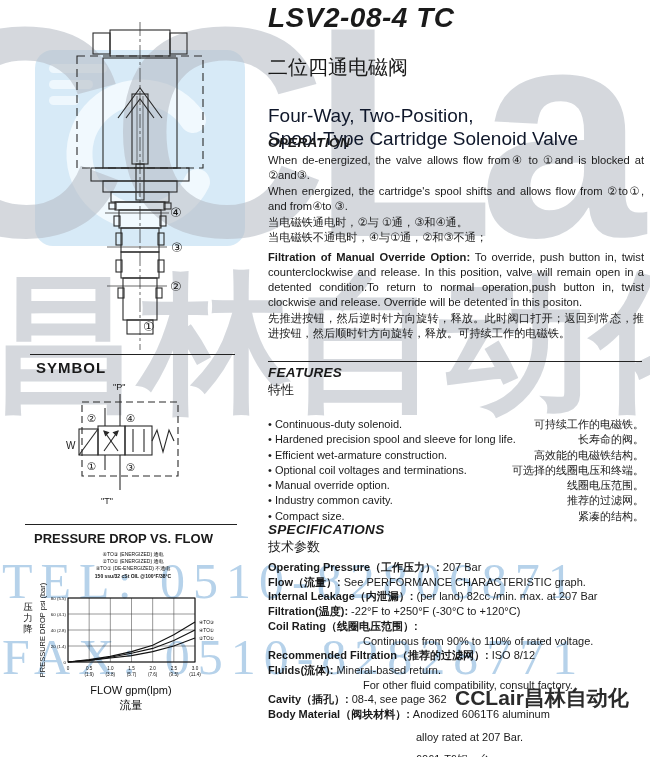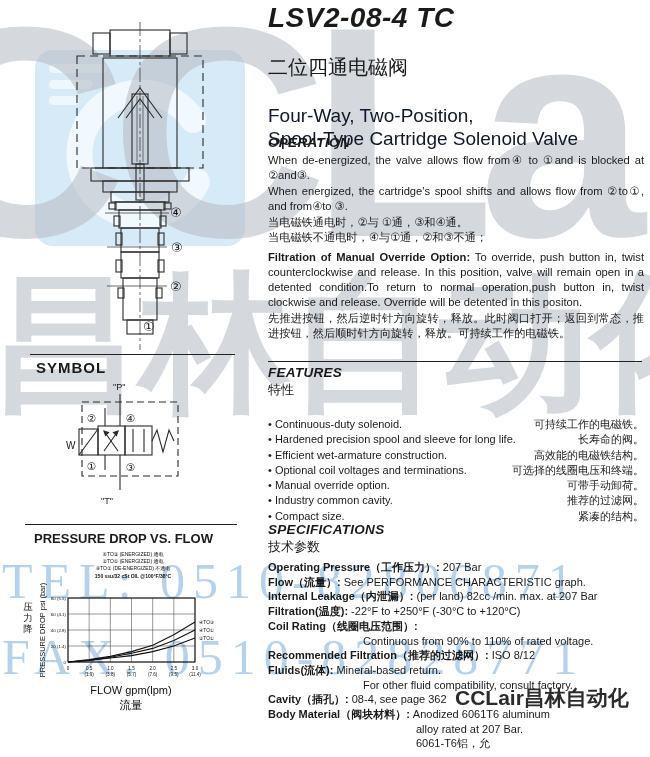--- a/index.html
+++ b/index.html
@@ -31,21 +31,21 @@
   #rc-operation p{margin:1px 0;text-align:justify;}
   #rc-features{left:268px;top:365px;width:376px;}
   #features-list{margin-top:19px;font-size:11px;}
   .feat-row{display:flex;justify-content:space-between;margin-bottom:3.2px;line-height:1.1;}
   .feat-en{white-space:nowrap;}
   .feat-zh{white-space:nowrap;}
   #rc-specs{left:268px;top:522px;width:378px;}
   #specs-list{margin-top:4px;font-size:11px;line-height:14.7px;}
   .spec-b{font-weight:700;}
   .ind1{padding-left:95px;}
-  .ind2{padding-left:148px;}
+  .ind2{padding-left:148px;margin-top:8px;}
   
   #drawing-svg{position:absolute;left:15px;top:16px;z-index:1;}
   #hr-left1{left:30px;top:354px;width:205px;}
   #symbol-heading{position:absolute;left:36px;top:359px;z-index:1;font-size:15px;font-weight:700;letter-spacing:1px;}
   #symbol-svg{position:absolute;left:25px;top:358px;z-index:1;}
   #hr-left2{left:25px;top:524px;width:212px;}
   #chart-heading{position:absolute;left:34px;top:531px;z-index:1;font-size:13px;font-weight:700;}
   #chart-svg{position:absolute;left:15px;top:548px;z-index:1;}
   #brand-bottom{position:absolute;left:455px;top:684px;z-index:3;font-size:21px;font-weight:700;color:#2b2b2b;white-space:nowrap;}
   svg text{font-family:"Liberation Sans","DejaVu Sans",sans-serif;}
@@ -240,21 +240,21 @@
         <div class="feat-row">
           <span class="feat-en">• Efficient wet-armature construction.</span>
           <span class="feat-zh">高效能的电磁铁结构。</span>
         </div>
         <div class="feat-row">
           <span class="feat-en">• Optional coil voltages and terminations.</span>
           <span class="feat-zh">可选择的线圈电压和终端。</span>
         </div>
         <div class="feat-row">
           <span class="feat-en">• Manual override option.</span>
-          <span class="feat-zh">可带手动卸荷。</span>
+          <span class="feat-zh">线圈电压范围。</span>
         </div>
         <div class="feat-row">
           <span class="feat-en">• Industry common cavity.</span>
           <span class="feat-zh">推荐的过滤网。</span>
         </div>
         <div class="feat-row">
           <span class="feat-en">• Compact size.</span>
           <span class="feat-zh">紧凑的结构。</span>
         </div>
       </div>

